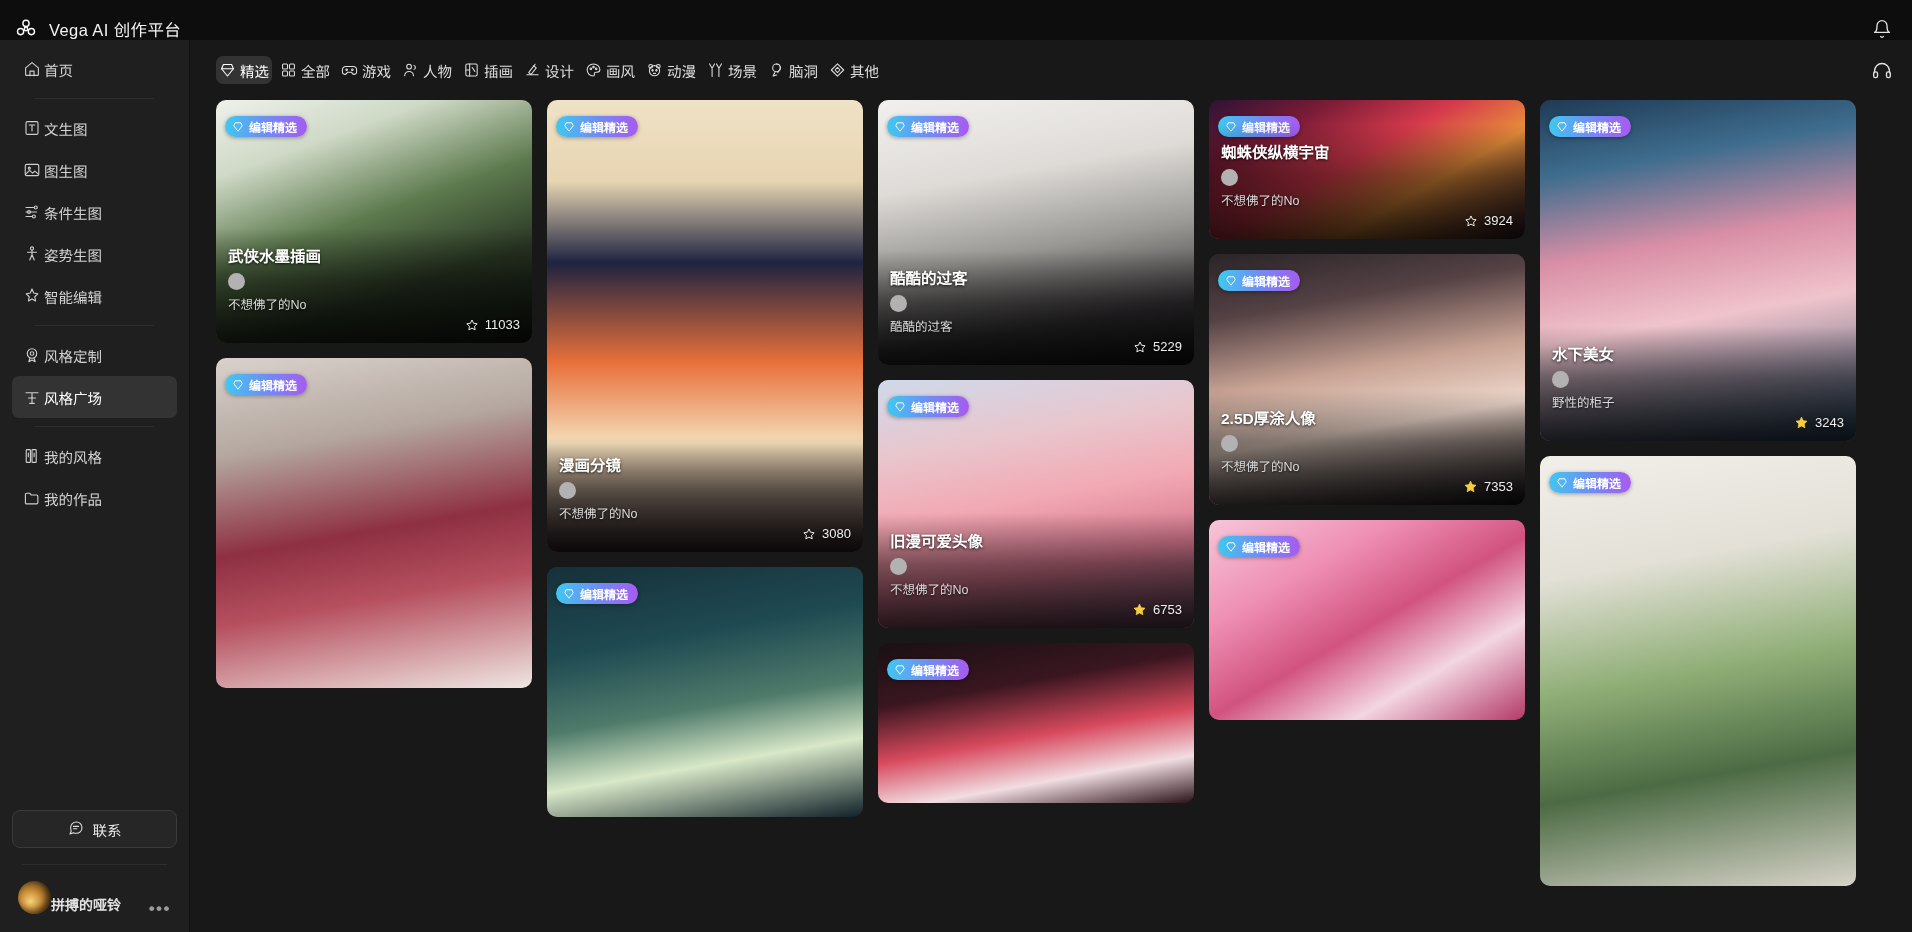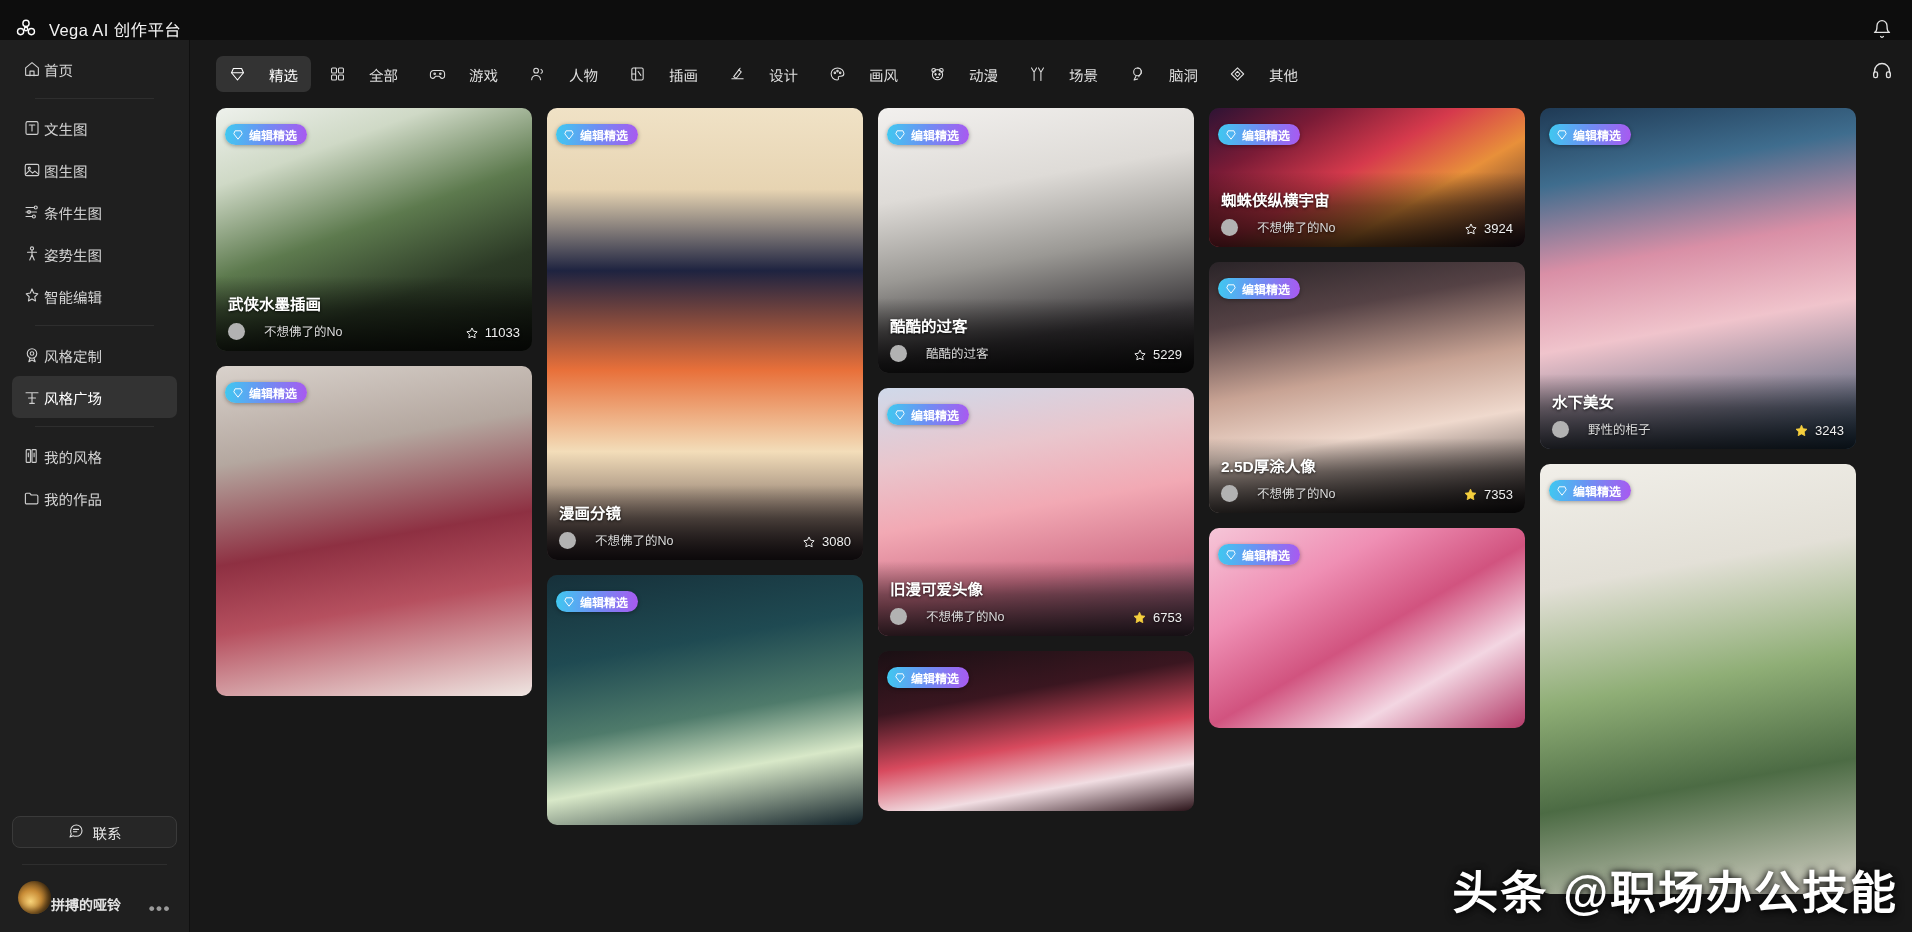--- a/index.html
+++ b/index.html
@@ -51,21 +51,21 @@
     height:42px;border-radius:7px;padding:0 11px;
     color:#d2d2d2;font-size:14.5px;cursor:pointer;white-space:nowrap;
   }
   .nav-item.active{background:#333333;color:#ffffff;}
   .nav-item .nv-ico{width:18px;height:18px;flex:0 0 18px;display:flex;align-items:center;justify-content:center;color:#cfcfcf;}
   .nav-item .nv-ico svg{display:block;}
   .nav-sep{height:1px;background:#2e2e2e;margin:8px 23px;}
 
   .sidebar-bottom{margin-top:auto;padding:0 12px 14px;}
   .contact-btn{
-    height:32px;border:1px solid #3a3a3a;border-radius:8px;
+    height:38px;border:1px solid #3a3a3a;border-radius:8px;
     background:#262626;color:#e6e6e6;font-size:14.5px;
     display:flex;align-items:center;justify-content:center;gap:9px;cursor:pointer;
   }
   .sidebar-div{height:1px;background:#2e2e2e;margin:16px 10px 12px;}
   .user-row{display:flex;align-items:flex-end;gap:0;padding:4px 6px;cursor:pointer;font-weight:bold;}
   .avatar{
     width:33px;height:33px;flex:0 0 33px;border-radius:50%;
     background:
       radial-gradient(circle at 38% 62%, #f6d37a 0%, #c98c36 38%, #6d4a1c 72%, #2a1c0a 100%);
     box-shadow:inset -3px -3px 7px rgba(0,0,0,.55);
@@ -98,22 +98,22 @@
     margin-left:9px;height:32px;padding:0 22px;border-radius:16px;
     background:#3a3a3a;color:#eaeaea;font-size:14px;
     display:flex;align-items:center;justify-content:center;cursor:pointer;white-space:nowrap;
   }
   .sort-sel{display:flex;align-items:center;gap:9px;color:#e4e4e4;font-size:15px;cursor:pointer;white-space:nowrap;}
   .sort-sel svg{display:block;color:#cfcfcf;}
 
   
   #tabs{display:flex;align-items:center;gap:5px;padding:16px 26px 0 26px;flex-wrap:nowrap;overflow:hidden;}
   .tab{
-    display:flex;align-items:center;gap:23px;
-    height:36px;padding:0 13px;border-radius:7px;
+    display:flex;align-items:center;gap:4px;
+    height:28px;padding:0 3px;border-radius:7px;
     color:#dedede;font-size:14.5px;cursor:pointer;white-space:nowrap;
   }
   .tab.active{background:#333333;color:#ffffff;}
   .tab .tb-ico{width:17px;height:17px;flex:0 0 17px;display:flex;align-items:center;justify-content:center;}
   .tab .tb-ico svg{display:block;}
 
   
   #gallery{
     margin:16px 0 0 26px;
     height:790px;
@@ -134,21 +134,21 @@
     color:#ffffff;font-size:12px;font-weight:bold;white-space:nowrap;
     box-shadow:0 1px 4px rgba(0,0,0,.35);
   }
   .badge svg{display:block;}
   .card-foot{
     position:absolute;left:0;right:0;bottom:0;z-index:3;
     padding:16px 12px 11px;
     background:linear-gradient(to top,rgba(0,0,0,.80) 0%,rgba(0,0,0,.45) 55%,rgba(0,0,0,0) 100%);
   }
   .card-title{font-size:15.5px;font-weight:bold;color:#ffffff;margin-bottom:7px;white-space:nowrap;text-shadow:0 1px 3px rgba(0,0,0,.8);}
-  .card-meta{display:flex;align-items:flex-end;gap:19px;}
+  .card-meta{display:flex;align-items:flex-start;gap:4px;flex-direction:column;}
   .mini-av{width:17px;height:17px;flex:0 0 17px;border-radius:50%;background:#b2b2b2;}
   .author{font-size:12.5px;color:#dcdcdc;white-space:nowrap;text-shadow:0 1px 3px rgba(0,0,0,.8);}
   .stars{margin-left:auto;display:flex;align-items:center;gap:6px;font-size:13px;color:#efefef;text-shadow:0 1px 3px rgba(0,0,0,.8);}
   .stars svg{display:block;}
 
   
   #watermark{
     position:absolute;right:14px;bottom:10px;z-index:60;
     font-size:46px;font-weight:bold;color:#ffffff;
     letter-spacing:2px;white-space:nowrap;pointer-events:none;
@@ -669,15 +669,14 @@
             <span>
               <svg width="12" height="12" viewBox="0 0 24 24" fill="none" stroke="#ffffff" stroke-width="1.9" stroke-linejoin="round">
                 <path d="M3.6 9.6L12 20.4l8.4-10.8-2.6-6H6.2z"></path>
               </svg>
             </span>
             <span>编辑精选</span>
           </div>
         </div>
       </div>
 
-    <div id="watermark">头条 @职场办公技能</div>
   </main>
 </div>
 
 </body></html>

